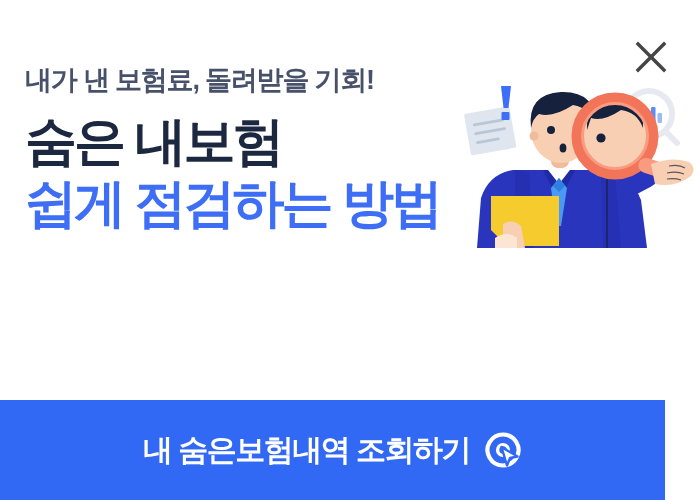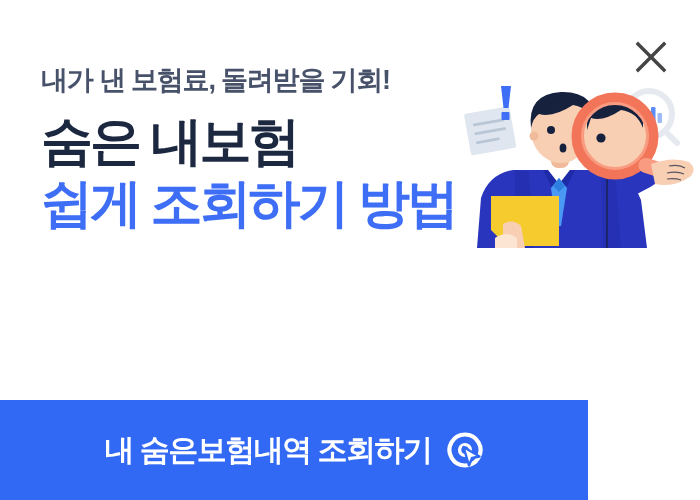--- a/index.html
+++ b/index.html
@@ -28,21 +28,21 @@
     cursor: pointer;
     display: flex;
     align-items: center;
     justify-content: center;
     z-index: 40;
   }
 
   
   #copy-block {
     position: absolute;
-    left: 41px;
+    left: 25px;
     top: 66px;
     z-index: 30;
   }
   #eyebrow {
     font-size: 27px;
     font-weight: bold;
     color: #47526a;
     letter-spacing: -1.2px;
     line-height: 1.1;
     white-space: nowrap;
@@ -72,21 +72,21 @@
     width: 248px;
     height: 180px;
     z-index: 20;
   }
 
   
   #cta-bar {
     position: absolute;
     left: 0;
     bottom: 0;
-    width: 588px;
+    width: 665px;
     height: 100px;
     background: #3168f4;
     display: flex;
     align-items: center;
     justify-content: center;
     gap: 14px;
     cursor: pointer;
     z-index: 50;
   }
   #cta-label {
@@ -188,21 +188,21 @@
 
         <path d="M48 146 Q58 140 66 148 L70 170 L48 170 Z" fill="#f8cfb2"></path>
         <path d="M40 160 Q52 152 62 160 L62 170 L40 170 Z" fill="#fde5d4"></path>
       </g>
     </svg>
   </div>
 
   <div id="copy-block">
     <p id="eyebrow">내가 낸 보험료, 돌려받을 기회!</p>
     <p class="headline" id="headline-line1">숨은 내보험</p>
-    <p class="headline" id="headline-line2">쉽게 조회하기 방법</p>
+    <p class="headline" id="headline-line2">쉽게 점검하는 방법</p>
   </div>
 
   <div id="cta-bar">
     <span id="cta-label">내 숨은보험내역 조회하기</span>
     <svg id="cta-icon" width="38" height="38" viewBox="0 0 38 38">
       <path d="M19 3.5 A15.5 15.5 0 1 1 18.99 3.5 Z" fill="none" stroke="#ffffff" stroke-width="4.2"></path>
       <circle cx="19" cy="19" r="5.4" fill="none" stroke="#ffffff" stroke-width="3.4"></circle>
       <path d="M17.5 16 L33.5 25.5 L26 27 L23 34.5 Z" fill="#ffffff" stroke="#3168f4" stroke-width="2.4" stroke-linejoin="round"></path>
     </svg>
   </div>

